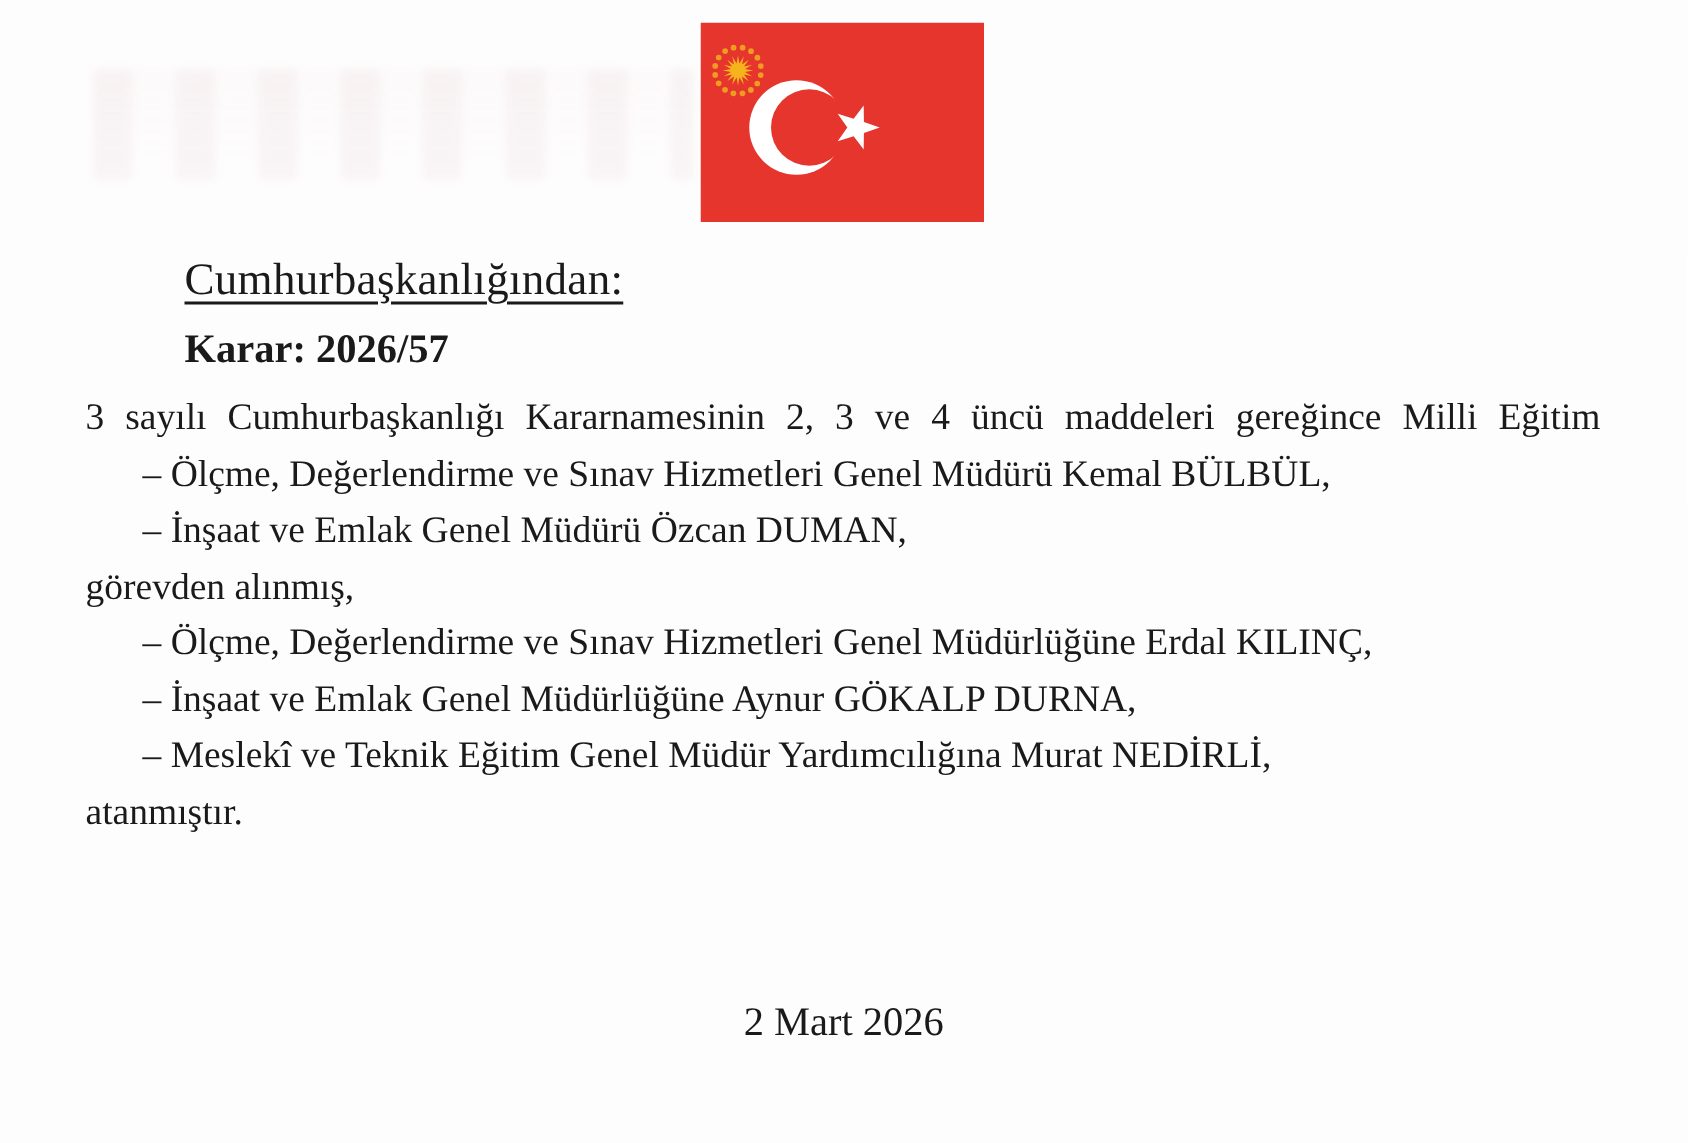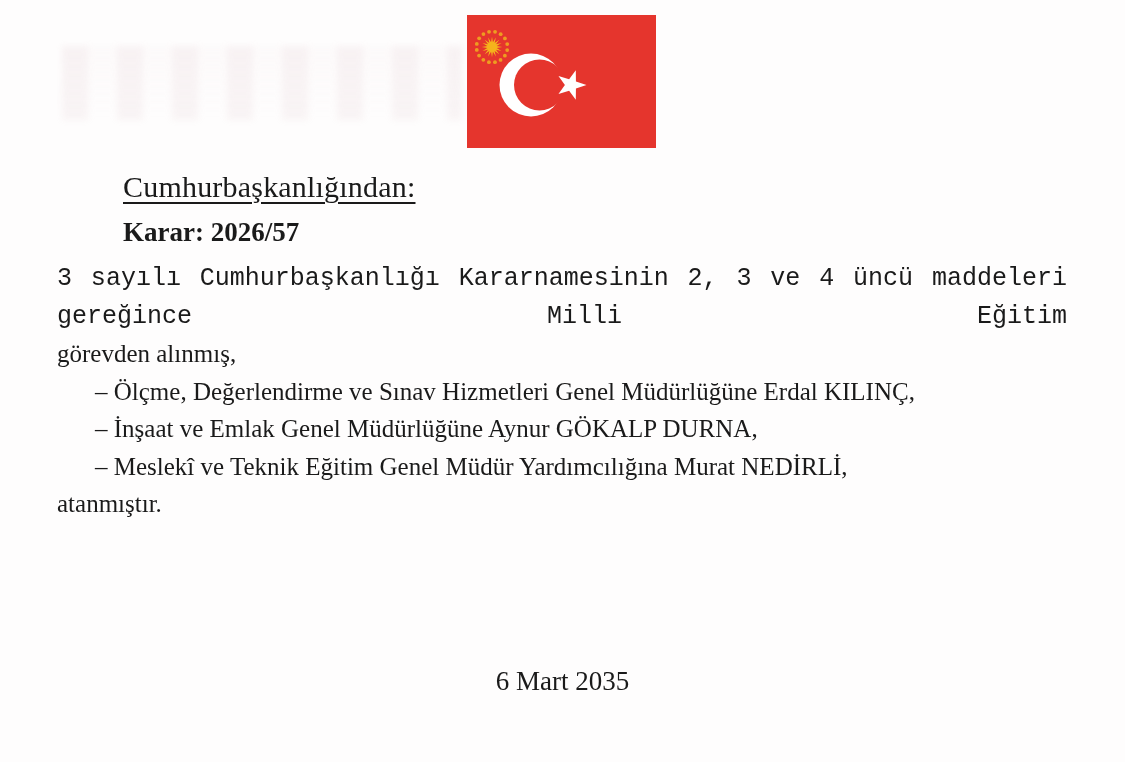--- a/index.html
+++ b/index.html
@@ -68,21 +68,20 @@
     width: 1010px;
     font-size: 25px;
     line-height: 37.5px;
   }
   .body-block p {
     margin: 0;
   }
   .line-justify {
     text-align: justify;
     text-align-last: justify;
-    font-family: Liberation Mono, monospace;
   }
   .line-indent {
     padding-left: 38px;
     white-space: nowrap;
   }
   .line-flush {
     white-space: nowrap;
   }
 
   .date-block {
@@ -129,22 +128,24 @@
     </svg>
   </div>
 
   <div class="header-block">
     <div class="doc-heading">Cumhurbaşkanlığından:</div>
     <div class="doc-decision">Karar: 2026/57</div>
   </div>
 
   <div class="body-block">
     <p class="line-justify">3 sayılı Cumhurbaşkanlığı Kararnamesinin 2, 3 ve 4 üncü maddeleri gereğince Milli Eğitim</p>
+    <p class="line-indent">– Ölçme, Değerlendirme ve Sınav Hizmetleri Genel Müdürü Kemal BÜLBÜL,</p>
+    <p class="line-indent">– İnşaat ve Emlak Genel Müdürü Özcan DUMAN,</p>
     <p class="line-flush">görevden alınmış,</p>
     <p class="line-indent">– Ölçme, Değerlendirme ve Sınav Hizmetleri Genel Müdürlüğüne Erdal KILINÇ,</p>
     <p class="line-indent">– İnşaat ve Emlak Genel Müdürlüğüne Aynur GÖKALP DURNA,</p>
     <p class="line-indent">– Meslekî ve Teknik Eğitim Genel Müdür Yardımcılığına Murat NEDİRLİ,</p>
     <p class="line-flush">atanmıştır.</p>
   </div>
 
-  <div class="date-block">6 Mart 2035</div>
+  <div class="date-block">2 Mart 2026</div>
 
 </div>
 
 </body></html>

